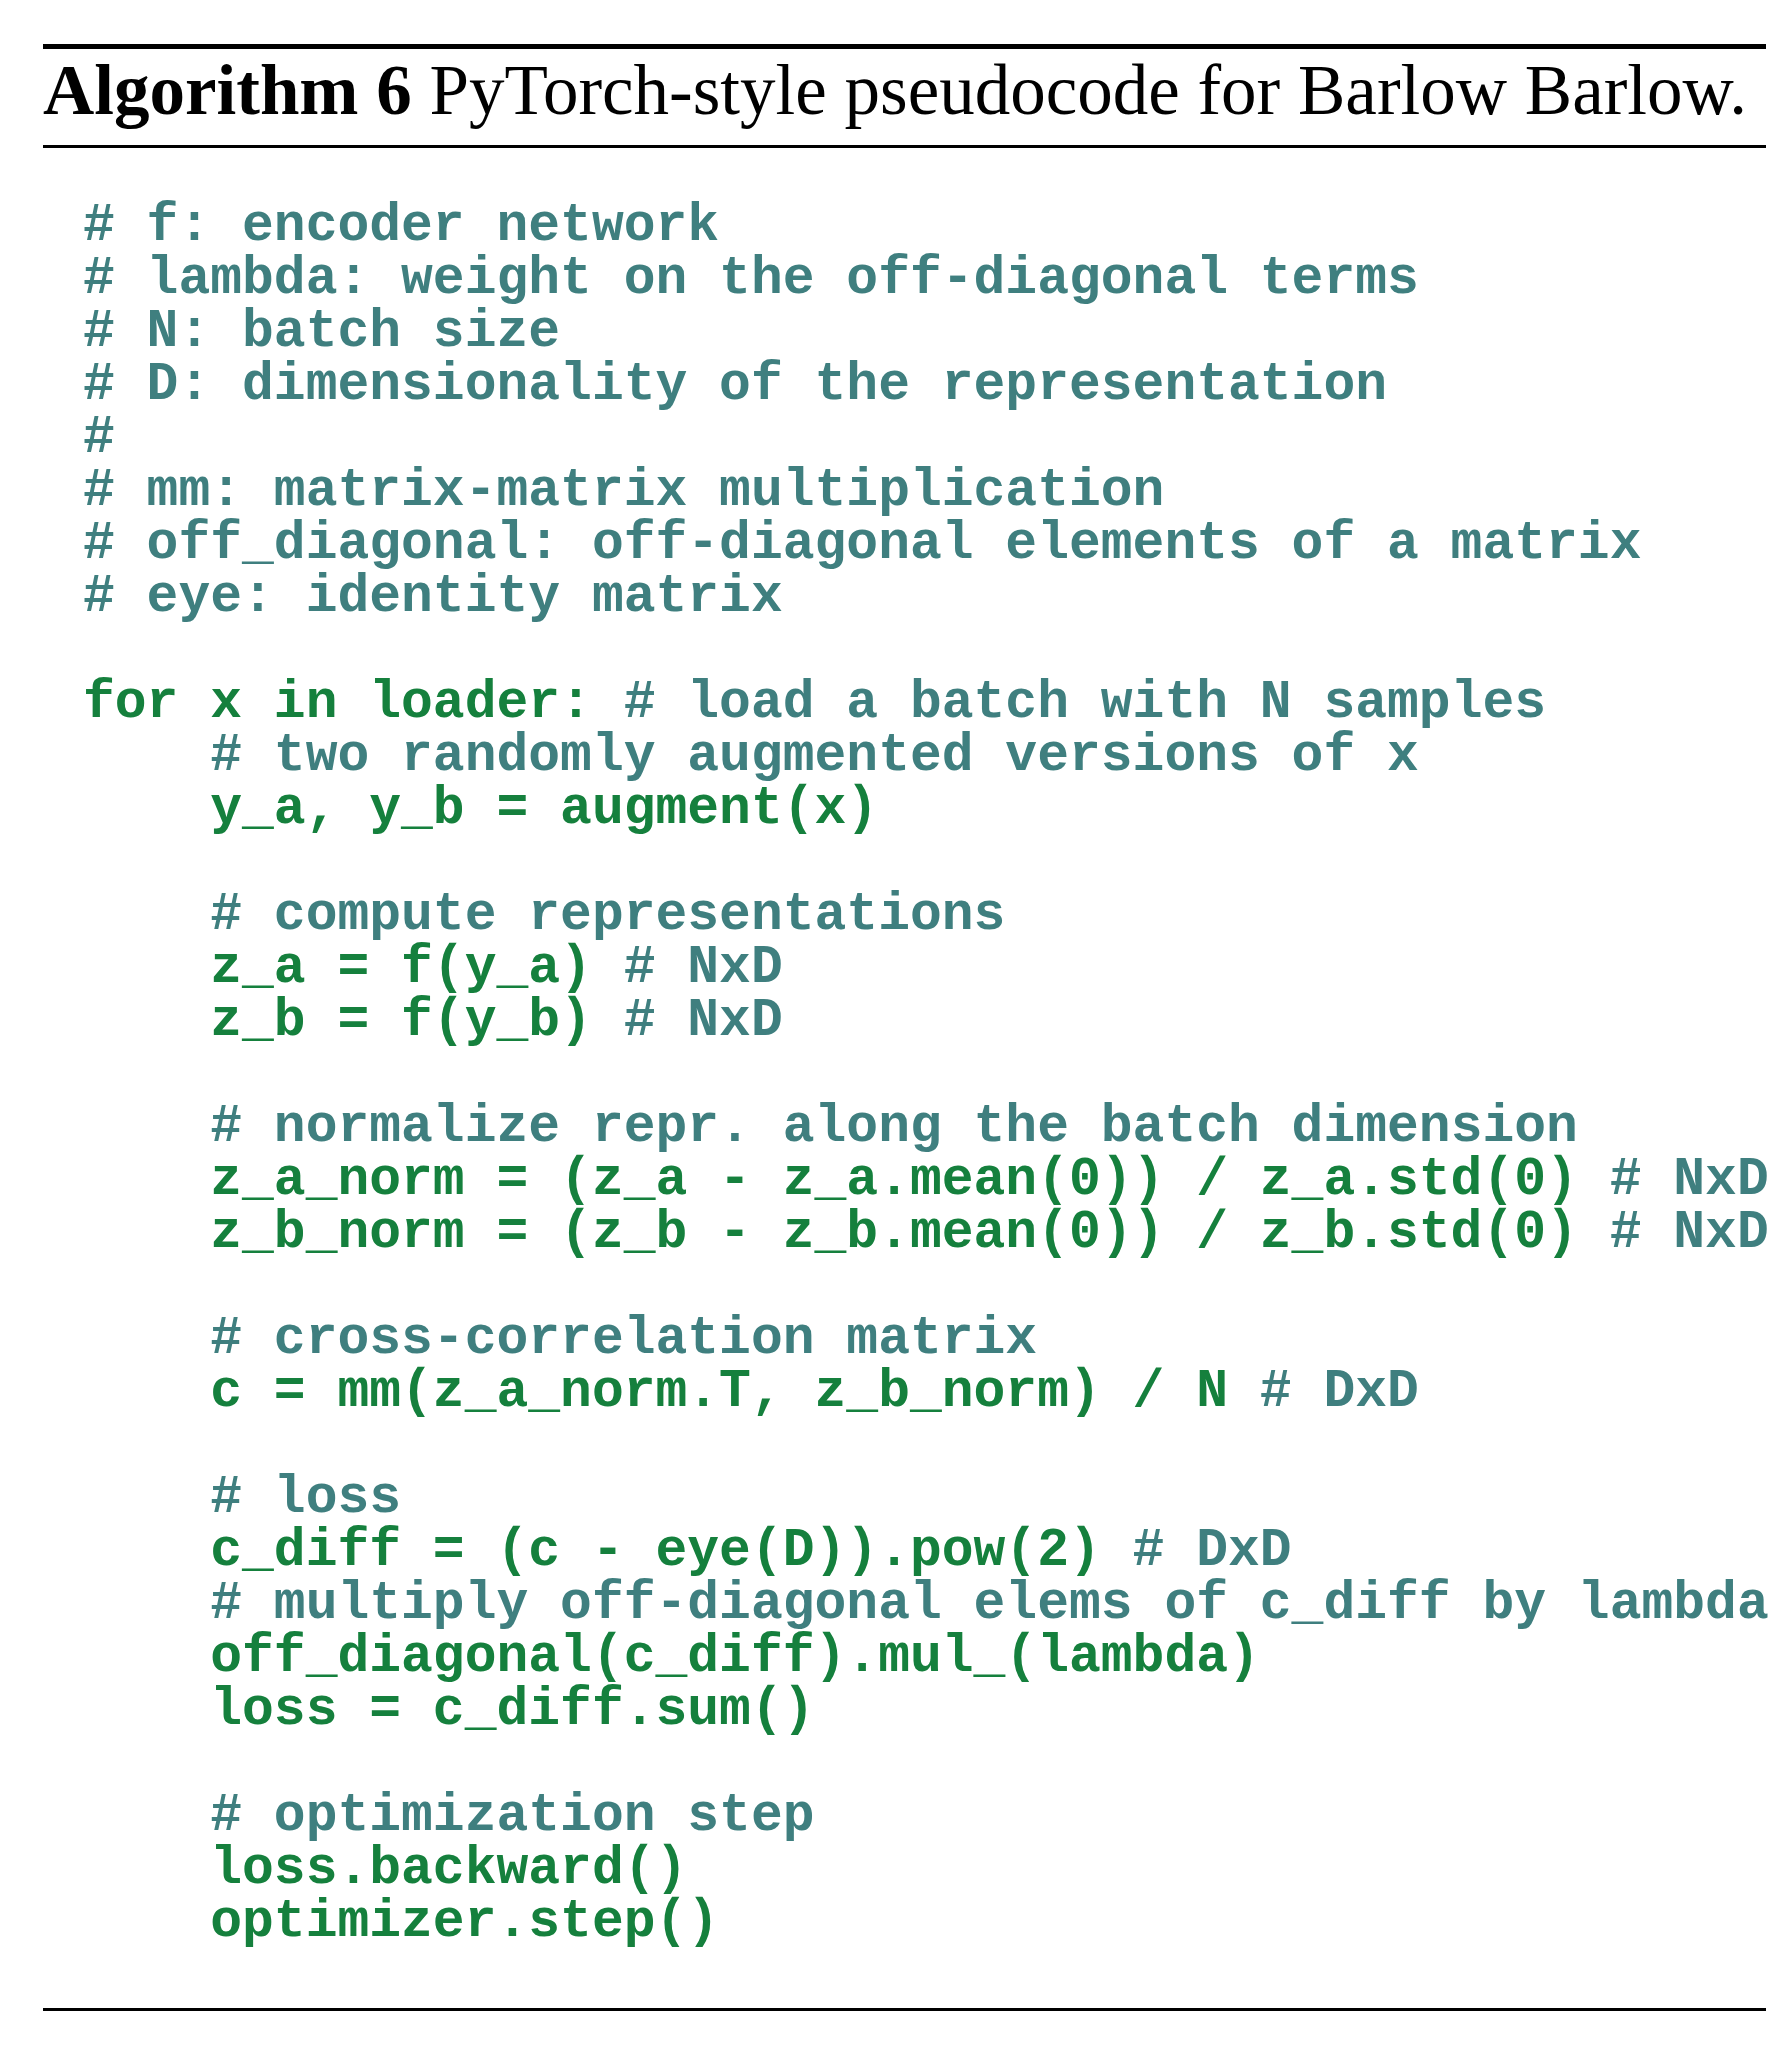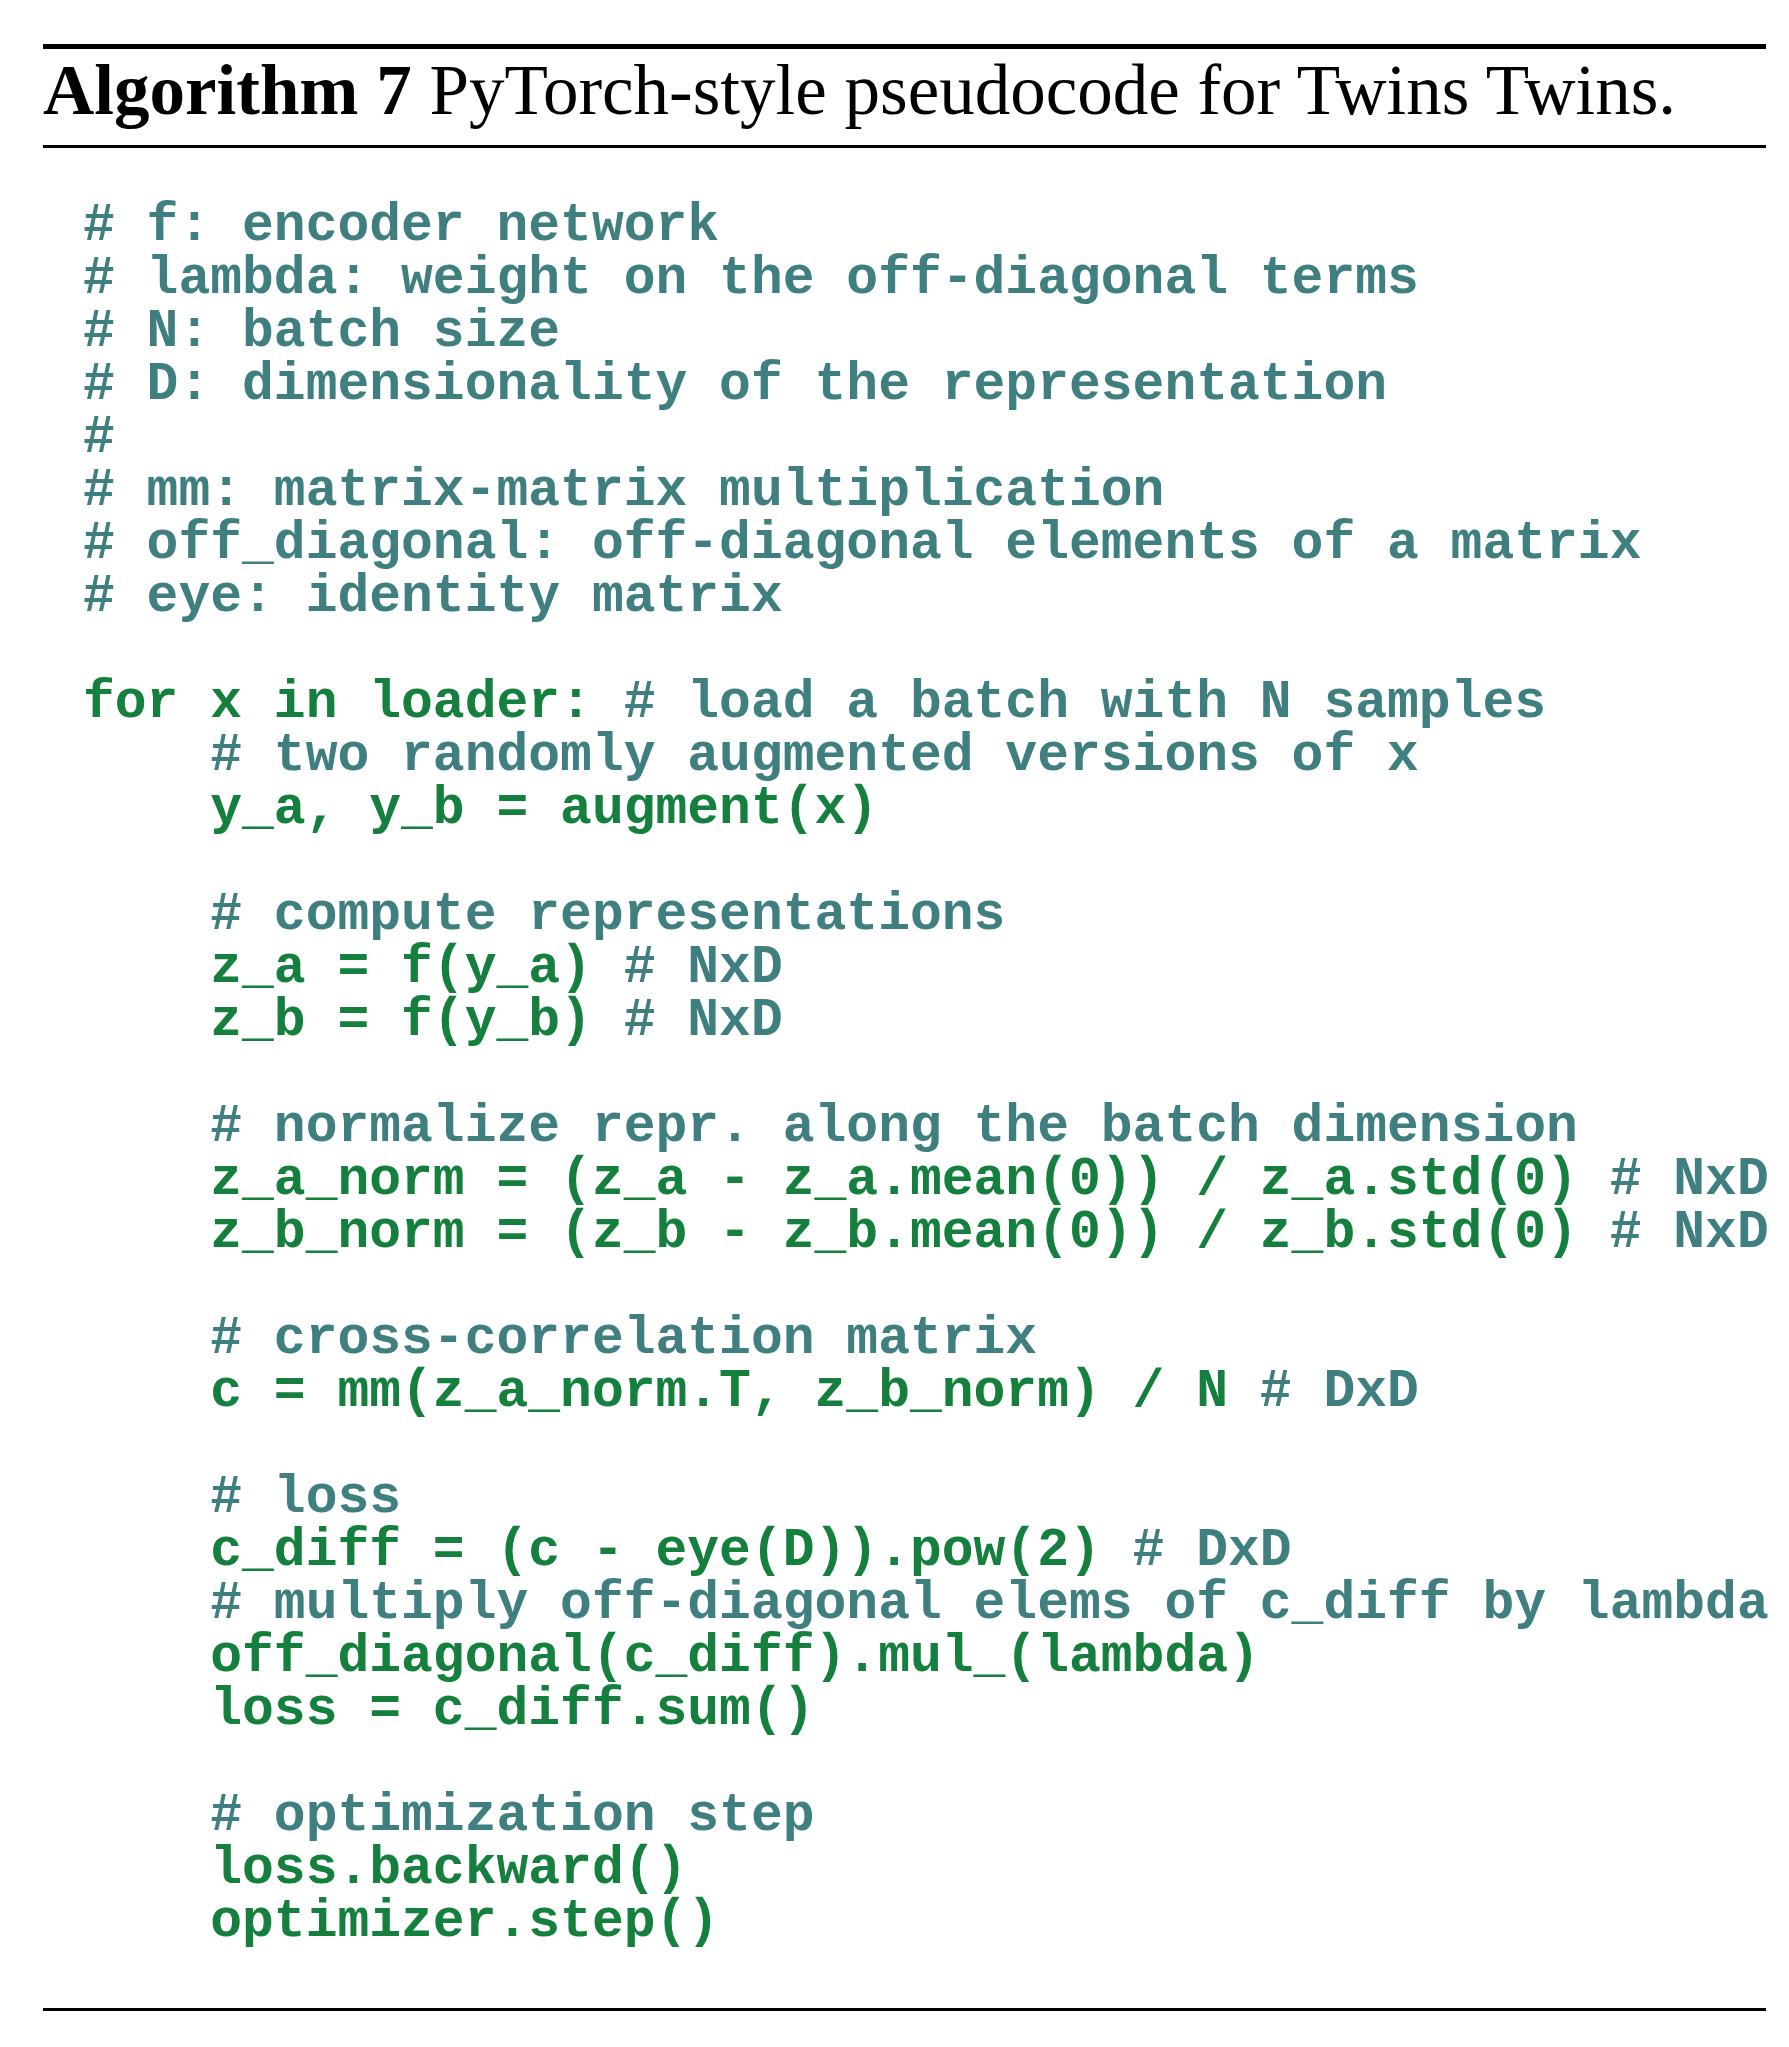--- a/index.html
+++ b/index.html
@@ -58,22 +58,22 @@
   .seg-code { color: #15803d; }
   .seg-comment { color: #3f7f7f; }
 </style>
 </head>
 <body>
 
 <div>
   <div class="rule rule-top"></div>
 
   <div class="caption">
-    <span class="label">Algorithm 7</span>
-    <span class="text">PyTorch-style pseudocode for Twins Twins.</span>
+    <span class="label">Algorithm 6</span>
+    <span class="text">PyTorch-style pseudocode for Barlow Barlow.</span>
   </div>
 
   <div class="rule rule-mid"></div>
 
   <div class="code" id="code-block"><div class="code-line"><span class="seg-comment"># f: encoder network</span></div><div class="code-line"><span class="seg-comment"># lambda: weight on the off-diagonal terms</span></div><div class="code-line"><span class="seg-comment"># N: batch size</span></div><div class="code-line"><span class="seg-comment"># D: dimensionality of the representation</span></div><div class="code-line"><span class="seg-comment">#</span></div><div class="code-line"><span class="seg-comment"># mm: matrix-matrix multiplication</span></div><div class="code-line"><span class="seg-comment"># off_diagonal: off-diagonal elements of a matrix</span></div><div class="code-line"><span class="seg-comment"># eye: identity matrix</span></div><div class="code-line"></div><div class="code-line"><span class="seg-code">for x in loader: </span><span class="seg-comment"># load a batch with N samples</span></div><div class="code-line"><span class="seg-code">    </span><span class="seg-comment"># two randomly augmented versions of x</span></div><div class="code-line"><span class="seg-code">    y_a, y_b = augment(x)</span></div><div class="code-line"></div><div class="code-line"><span class="seg-code">    </span><span class="seg-comment"># compute representations</span></div><div class="code-line"><span class="seg-code">    z_a = f(y_a) </span><span class="seg-comment"># NxD</span></div><div class="code-line"><span class="seg-code">    z_b = f(y_b) </span><span class="seg-comment"># NxD</span></div><div class="code-line"></div><div class="code-line"><span class="seg-code">    </span><span class="seg-comment"># normalize repr. along the batch dimension</span></div><div class="code-line"><span class="seg-code">    z_a_norm = (z_a - z_a.mean(0)) / z_a.std(0) </span><span class="seg-comment"># NxD</span></div><div class="code-line"><span class="seg-code">    z_b_norm = (z_b - z_b.mean(0)) / z_b.std(0) </span><span class="seg-comment"># NxD</span></div><div class="code-line"></div><div class="code-line"><span class="seg-code">    </span><span class="seg-comment"># cross-correlation matrix</span></div><div class="code-line"><span class="seg-code">    c = mm(z_a_norm.T, z_b_norm) / N </span><span class="seg-comment"># DxD</span></div><div class="code-line"></div><div class="code-line"><span class="seg-code">    </span><span class="seg-comment"># loss</span></div><div class="code-line"><span class="seg-code">    c_diff = (c - eye(D)).pow(2) </span><span class="seg-comment"># DxD</span></div><div class="code-line"><span class="seg-code">    </span><span class="seg-comment"># multiply off-diagonal elems of c_diff by lambda</span></div><div class="code-line"><span class="seg-code">    off_diagonal(c_diff).mul_(lambda)</span></div><div class="code-line"><span class="seg-code">    loss = c_diff.sum()</span></div><div class="code-line"></div><div class="code-line"><span class="seg-code">    </span><span class="seg-comment"># optimization step</span></div><div class="code-line"><span class="seg-code">    loss.backward()</span></div><div class="code-line"><span class="seg-code">    optimizer.step()</span></div></div>
 
   <div class="rule rule-bottom"></div>
 </div>
 
 

